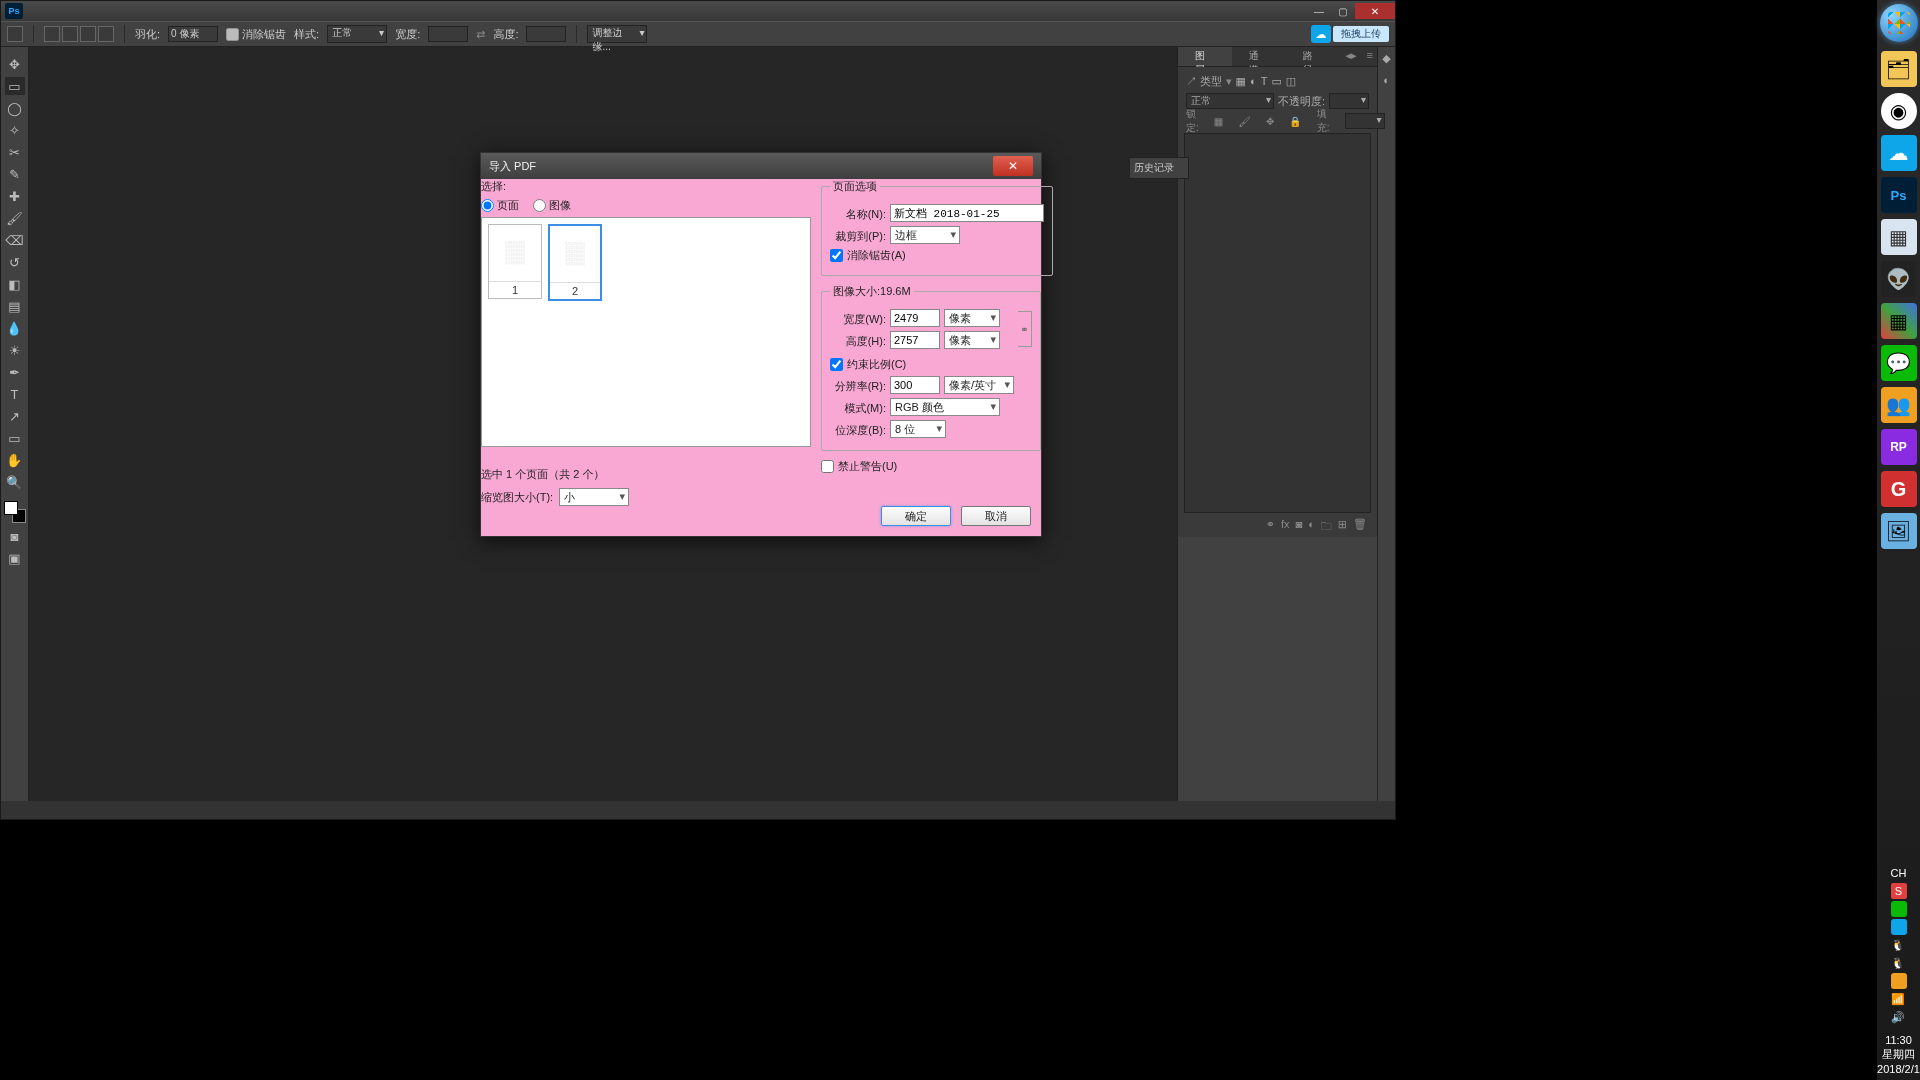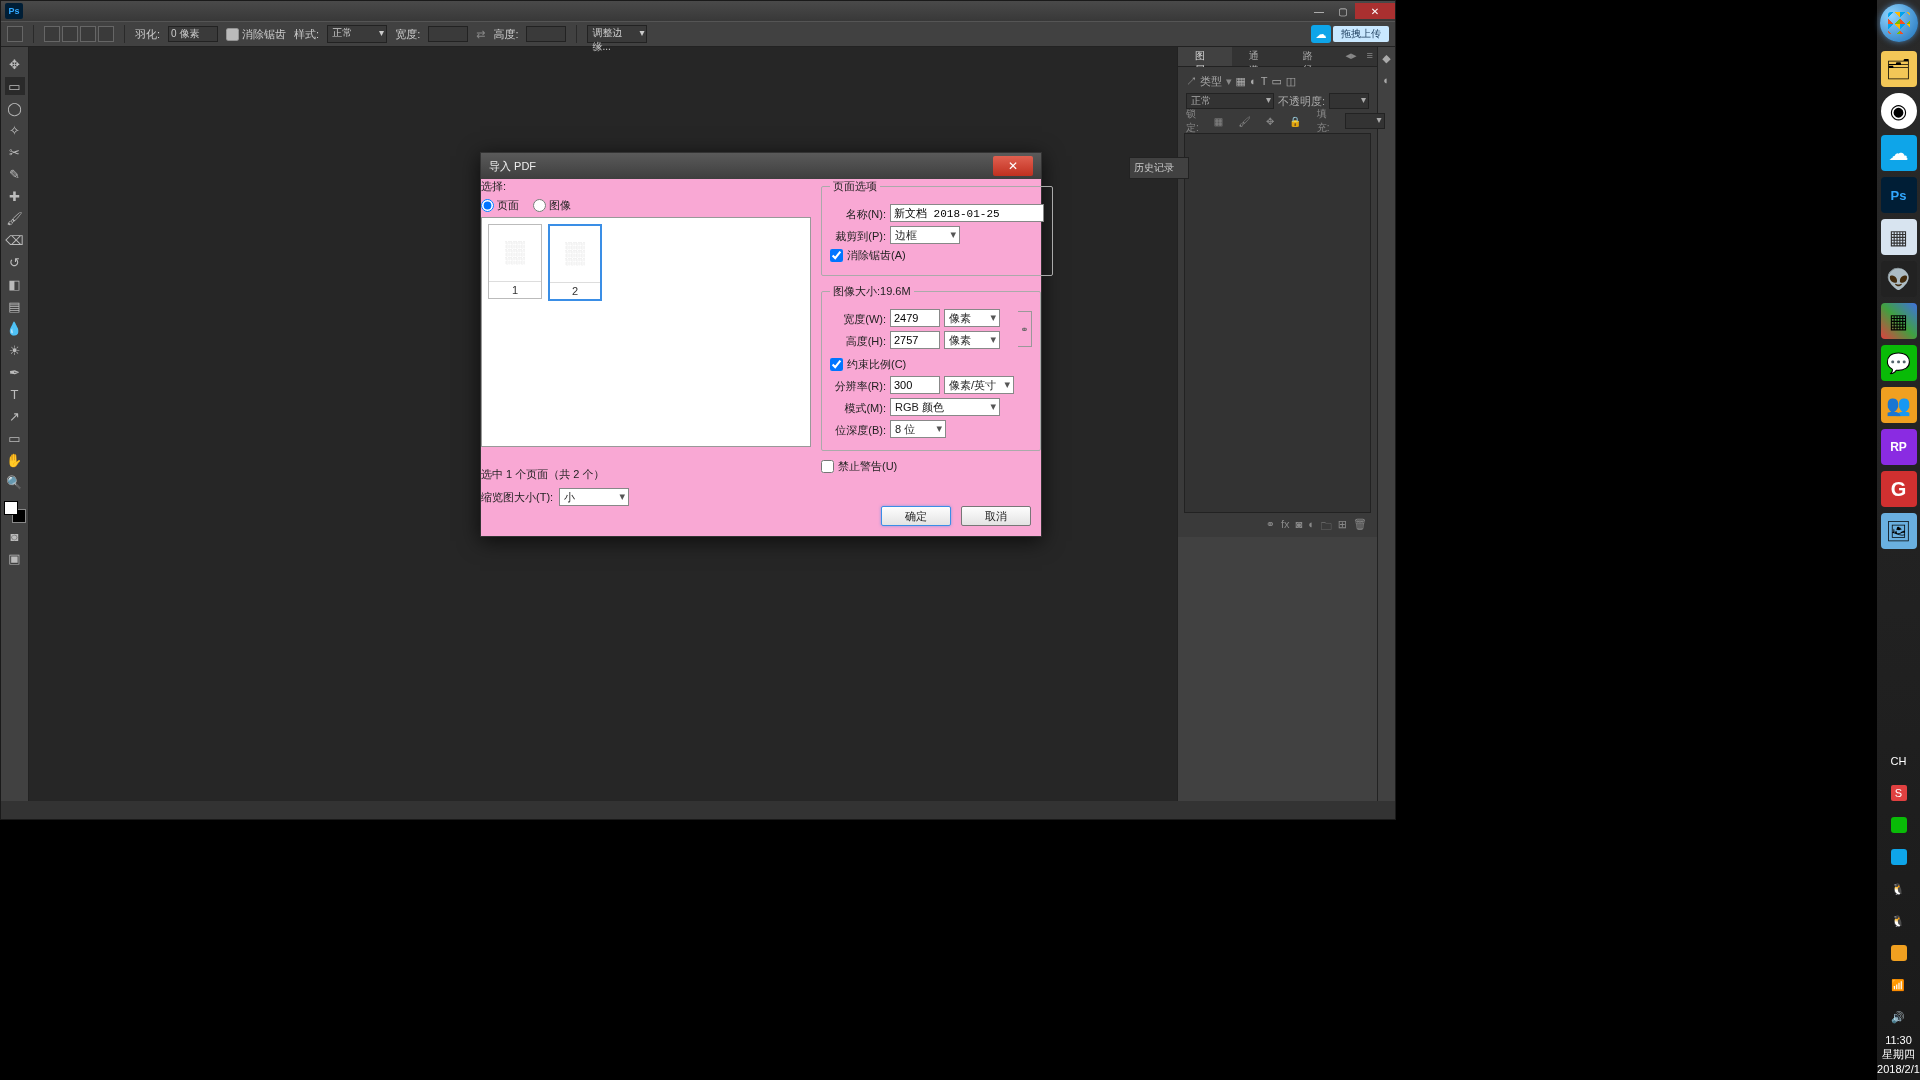--- a/index.html
+++ b/index.html
@@ -8,21 +8,21 @@
 .win-taskbar{position:absolute;right:0;top:0;width:44px;height:1080px;background:linear-gradient(to bottom,#2a2a2a,#1a1a1a);border-left:1px solid #000;display:flex;flex-direction:column;align-items:center;padding-top:4px}
 .start-btn{width:38px;height:38px;border-radius:50%;background:radial-gradient(circle at 30% 30%,#8fd4ff,#1a6eb8);display:flex;align-items:center;justify-content:center;margin-bottom:6px;box-shadow:0 0 6px rgba(100,180,255,.6)}
 .start-btn::before{content:"";width:22px;height:22px;background:
   linear-gradient(45deg,#f25022 25%,transparent 25%),
   linear-gradient(-45deg,#7fba00 25%,transparent 25%),
   linear-gradient(135deg,#00a4ef 25%,transparent 25%),
   linear-gradient(-135deg,#ffb900 25%,transparent 25%);
   background-size:12px 12px;border-radius:3px}
 .tb-icon{width:36px;height:36px;margin:3px 0;border-radius:4px;display:flex;align-items:center;justify-content:center;font-size:20px;cursor:pointer}
 .tb-spacer{flex:1}
-.tray{display:flex;flex-wrap:wrap;width:40px;justify-content:center;gap:16px 4px;padding:4px 8px}
+.tray{display:flex;flex-wrap:wrap;width:40px;justify-content:center;gap:2px 4px;padding:4px 8px}
 .tray-icon{width:16px;height:16px;border-radius:2px;display:flex;align-items:center;justify-content:center;font-size:11px}
 .clock{color:#fff;text-align:center;font-size:11px;line-height:1.3;padding:4px 0}
 
 .ps-window{position:absolute;left:0;top:0;width:1396px;height:820px;background:#333;border:1px solid #1a1a1a;box-shadow:0 0 14px rgba(0,0,0,.8)}
 .ps-titlebar{height:20px;background:linear-gradient(#4a4a4a,#383838);display:flex;align-items:center;color:#ccc}
 .ps-logo{width:18px;height:16px;background:#001e36;color:#31a8ff;font-weight:bold;font-size:9px;display:flex;align-items:center;justify-content:center;margin:0 4px;border-radius:2px}
 .menu{display:flex}
 .menu-item{padding:2px 8px;color:#ddd;cursor:pointer}
 .win-ctrl{margin-left:auto;display:flex}
 .win-ctrl div{width:24px;height:16px;display:flex;align-items:center;justify-content:center;color:#ccc;font-size:10px;cursor:pointer}

